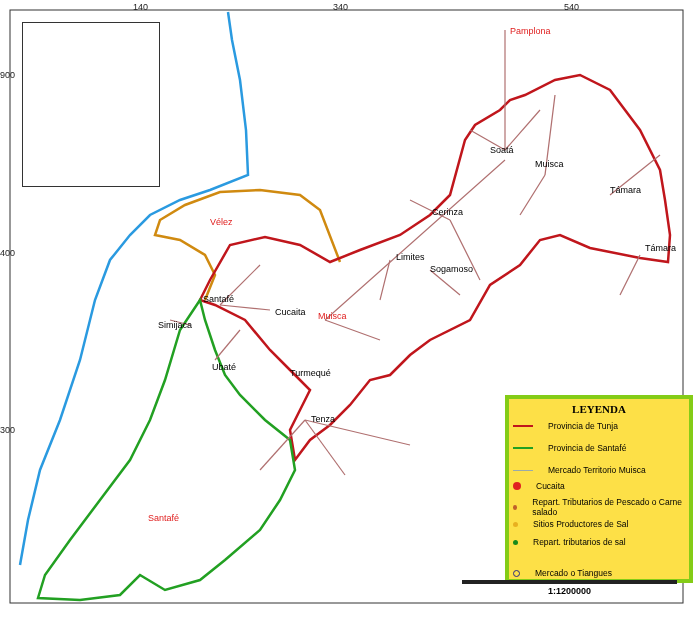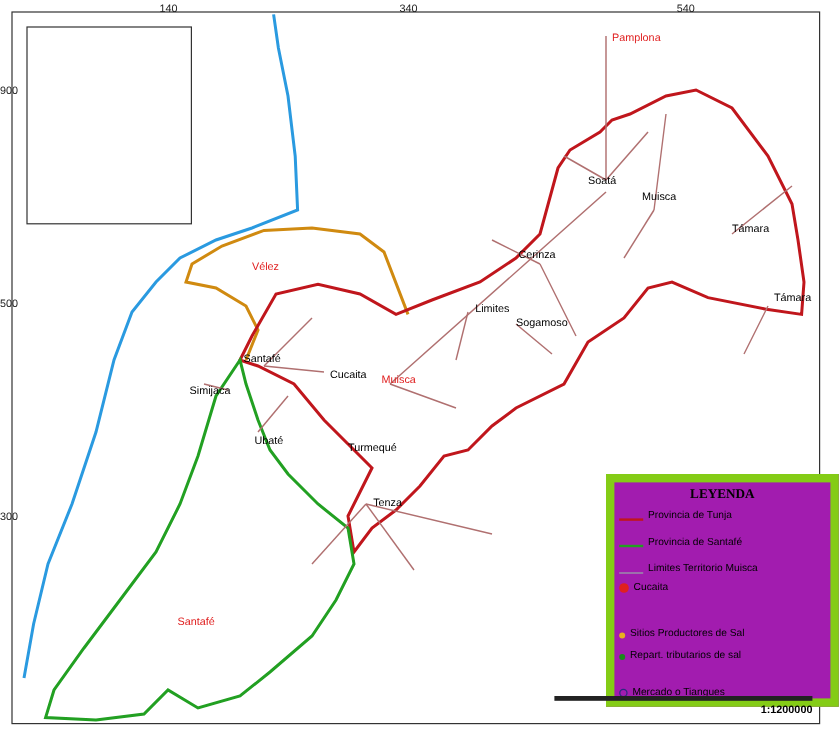--- a/index.html
+++ b/index.html
@@ -1,22 +1,22 @@
 <!DOCTYPE html>
 <html><head>
 <meta charset="utf-8">
 <style>
   html,body{margin:0;padding:0;background:#fff;}
   body{width:700px;height:623px;position:relative;overflow:hidden;font-family:"Liberation Sans",sans-serif;}
   #map{position:absolute;left:0;top:0;width:700px;height:623px;}
   .tick{position:absolute;font-size:9px;color:#222;}
   .lbl{position:absolute;font-size:9px;font-weight:normal;white-space:nowrap;}
-  .legend{position:absolute;left:505px;top:395px;width:180px;height:180px;background:#a21caf;border:7px solid #84cc16;font-size:8.5px;}
+  .legend{position:absolute;left:505px;top:395px;width:180px;height:180px;background:#fde047;border:4px solid #84cc16;font-size:8.5px;}
   .legend .title{text-align:center;font-family:"Liberation Serif",serif;font-weight:bold;font-size:11px;margin-top:4px;}
-  .legend .row{position:absolute;left:4px;display:flex;align-items:flex-end;gap:4px;}
+  .legend .row{position:absolute;left:4px;display:flex;align-items:center;gap:15px;}
   .inset{position:absolute;left:22px;top:22px;width:136px;height:163px;border:1px solid #333;background:#fff;}
   .scale{position:absolute;left:462px;top:580px;width:215px;height:30px;font-size:7px;}
 </style>
 </head>
 <body>
 
 <svg id="map" viewBox="0 0 700 623">
   <rect x="10" y="10" width="673" height="593" fill="#fff" stroke="#333" stroke-width="1"></rect>
 
   <path d="M228,12 L232,40 L240,80 L246,130 L248,175 L210,190 L180,200 L150,215 L130,235 L110,260 L95,300 L80,360 L60,420 L40,470 L28,520 L20,565" fill="none" stroke="#2a9ae0" stroke-width="2.5"></path>
@@ -49,21 +49,21 @@
     <line x1="215" y1="360" x2="240" y2="330"></line>
     <line x1="190" y1="325" x2="170" y2="320"></line>
   </g>
 </svg>
 
 <div class="tick" style="left:133px;top:2px">140</div>
 <div class="tick" style="left:333px;top:2px">340</div>
 <div class="tick" style="left:564px;top:2px">540</div>
 
 <div class="tick" style="left:0px;top:70px">900</div>
-<div class="tick" style="left:0px;top:248px">500</div>
+<div class="tick" style="left:0px;top:248px">400</div>
 <div class="tick" style="left:0px;top:425px">300</div>
 
 <div class="inset"></div>
 
 <div class="lbl" style="left:510px;top:26px;color:#e02020">Pamplona</div>
 <div class="lbl" style="left:210px;top:217px;color:#e02020">Vélez</div>
 <div class="lbl" style="left:148px;top:513px;color:#e02020">Santafé</div>
 <div class="lbl" style="left:318px;top:311px;color:#e02020">Muisca</div>
 
 <div class="lbl" style="left:490px;top:145px">Soatá</div>
@@ -85,36 +85,40 @@
   <div class="row" style="top:22px">
       <span style="display:inline-block;width:20px;height:2px;background:#c0161c"></span>
       <span>Provincia de Tunja</span>
     </div>
   <div class="row" style="top:44px">
       <span style="display:inline-block;width:20px;height:2px;background:#22a022"></span>
       <span>Provincia de Santafé</span>
     </div>
   <div class="row" style="top:66px">
       <span style="display:inline-block;width:20px;height:1px;background:#9aa"></span>
-      <span>Limites Territorio Muisca</span>
+      <span>Mercado Territorio Muisca</span>
     </div>
   <div class="row" style="top:82px">
       <span style="display:inline-block;width:8px;height:8px;border-radius:50%;background:#e02020"></span>
       <span>Cucaita</span>
+    </div>
+  <div class="row" style="top:98px;width:170px">
+      <span style="display:inline-block;width:5px;height:5px;border-radius:50%;background:#c0602a"></span>
+      <span>Repart. Tributarios de Pescado o Carne salado</span>
     </div>
   <div class="row" style="top:120px">
       <span style="display:inline-block;width:5px;height:5px;border-radius:50%;background:#e8b020"></span>
       <span>Sitios Productores de Sal</span>
     </div>
   <div class="row" style="top:138px">
       <span style="display:inline-block;width:5px;height:5px;border-radius:50%;background:#1a8a1a"></span>
       <span>Repart. tributarios de sal</span>
     </div>
   <div class="row" style="top:169px">
       <span style="display:inline-block;width:5px;height:5px;border-radius:50%;border:1px solid #2a2a80"></span>
       <span>Mercado o Tiangues</span>
     </div>
 </div>
 
 <div class="scale">
   <div style="height:4px;background:#222;margin-bottom:2px"></div>
-  <div style="text-align:right;font-weight:bold;font-size:9px">1:1200000</div>
+  <div style="text-align:center;font-weight:bold;font-size:9px">1:1200000</div>
 </div>
 
 </body></html>

